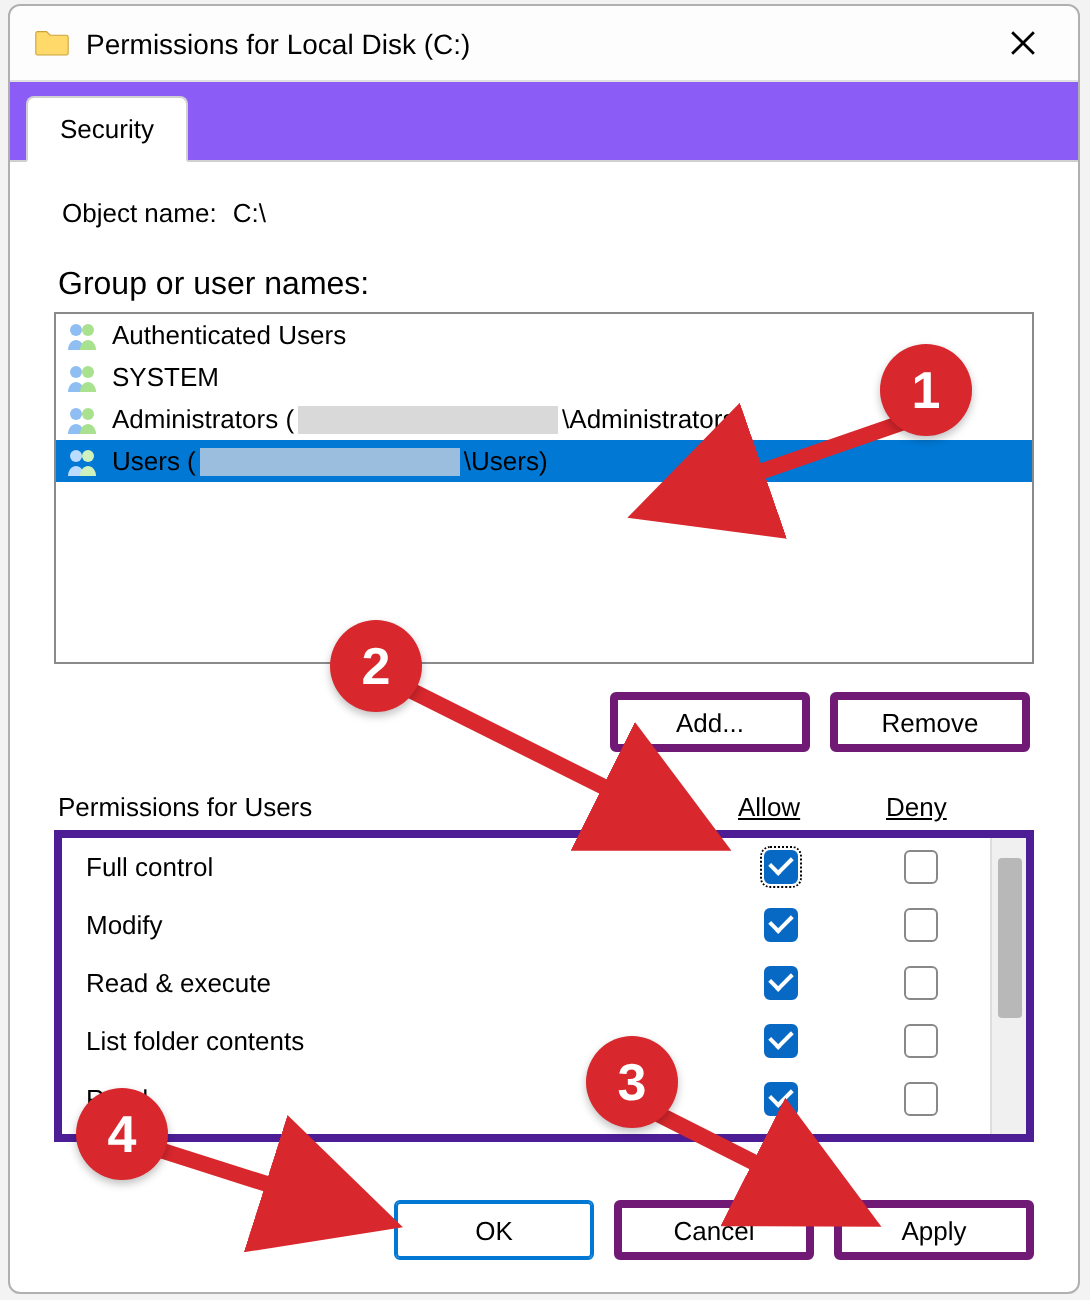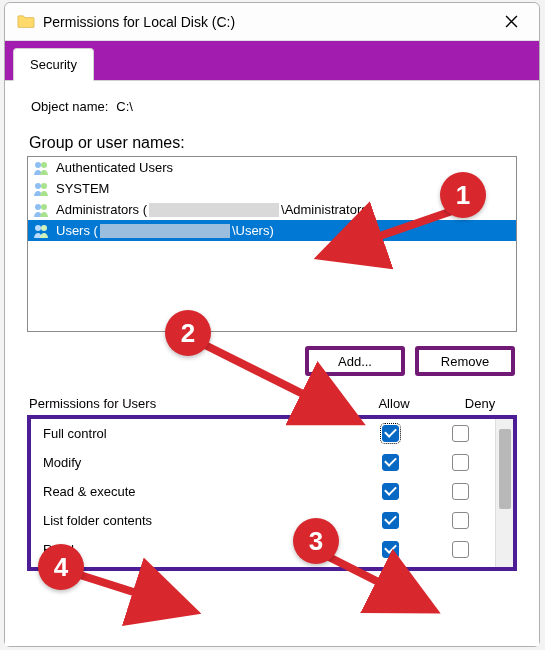--- a/index.html
+++ b/index.html
@@ -49,21 +49,21 @@
       height: 30px;
       display: flex;
       align-items: center;
       justify-content: center;
       cursor: pointer;
     }
     .close-btn svg { width: 13px; height: 13px; }
     .tabbar {
       display: flex;
       padding: 6px 8px 0 8px;
-      background: #a21caf;
+      background: #8b5cf6;
     }
     .tab {
       padding: 8px 16px;
       background: #fff;
       border: 1px solid #d0d0d0;
       border-bottom: 1px solid #fff;
       border-radius: 4px 4px 0 0;
       font-size: 13px;
       cursor: pointer;
       position: relative;
@@ -99,21 +99,21 @@
       display: flex;
       align-items: center;
       height: 21px;
       padding: 0 4px;
       font-size: 13px;
       cursor: pointer;
       position: relative;
     }
     .list-item.selected {
       background: #0078d4;
-      color: #ffffff;
+      color: #000000;
     }
     .group-icon {
       width: 20px;
       height: 16px;
       margin-right: 4px;
       flex-shrink: 0;
     }
     .redact {
       display: inline-block;
       background: #d9d9d9;
@@ -140,24 +140,23 @@
       padding: 0 8px;
     }
     .btn.primary {
       border: 1px solid #0078d4;
       box-shadow: 0 0 0 1px #0078d4 inset;
     }
     .perm-header {
       display: flex;
       font-size: 13px;
       padding: 2px 0 4px 2px;
-      gap: 12px;
     }
     .perm-header .ph-name { flex: 1; }
-    .perm-header .ph-col { width: 74px; text-align: center; }
+    .perm-header .ph-col { width: 74px; text-align: left; text-decoration: underline; }
     .perm-box {
       border: 4px solid #4c1d95;
       height: 156px;
       display: flex;
       background: #fff;
     }
     .perm-list {
       flex: 1;
       overflow: hidden;
     }
@@ -346,20 +345,25 @@
           <span class="pcol"><span class="chk"></span></span>
         </div>
       </div>
       <div class="scroll-stub">
         <div class="scroll-thumb"></div>
       </div>
     </div>
 
   </div>
 
+  <div class="footer">
+    <button class="btn primary">OK</button>
+    <button class="btn">Cancel</button>
+    <button class="btn">Apply</button>
+  </div>
 
 </div>
 
 <svg class="anno" width="545" height="650">
   <defs>
     <marker id="ah" viewBox="0 0 12 12" refX="10" refY="6" markerWidth="9" markerHeight="9" orient="auto-start-reverse">
       <path d="M0 0 L12 6 L0 12 Z" fill="#d8272d"></path>
     </marker>
   </defs>
 

